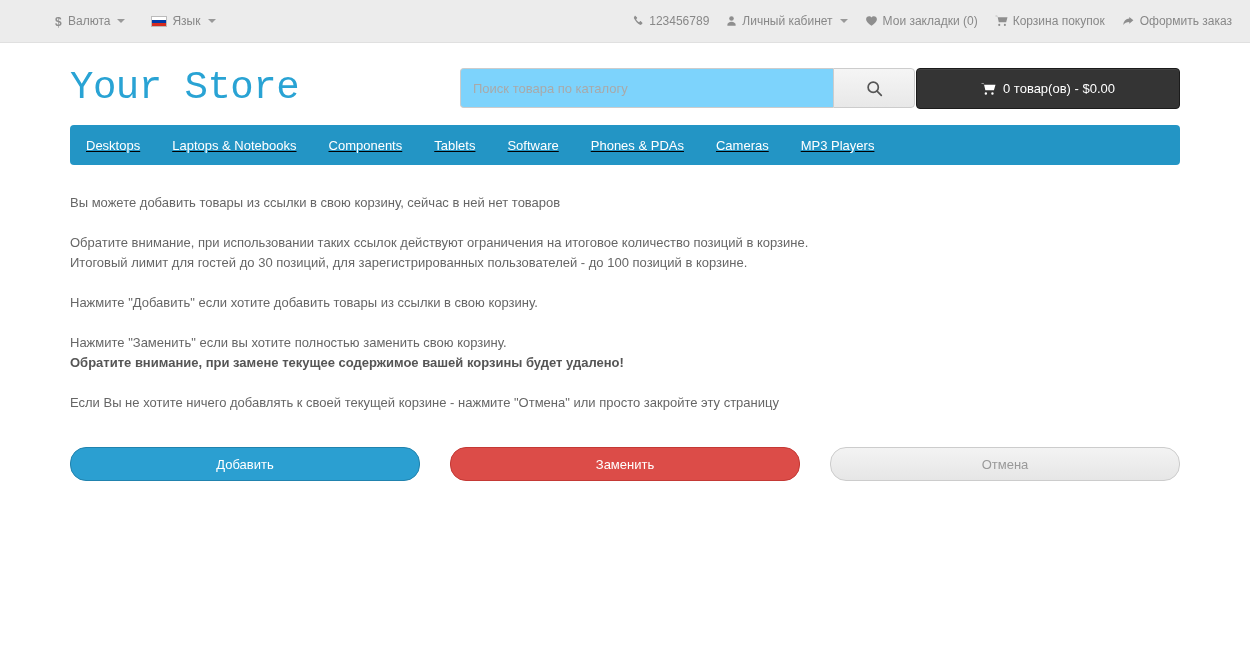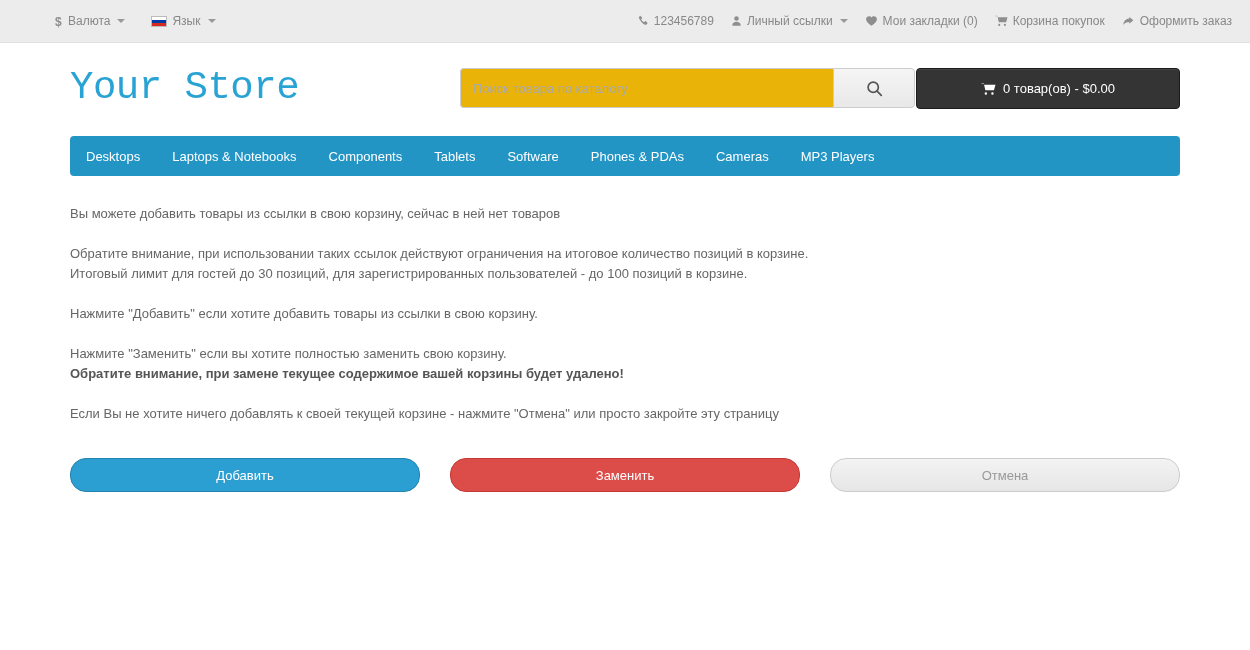--- a/index.html
+++ b/index.html
@@ -89,21 +89,21 @@
     flex: 1;
     height: 40px;
     border: 1px solid #cccccc;
     border-right: none;
     border-radius: 4px 0 0 4px;
     padding: 0 12px;
     font-size: 13px;
     color: #555;
     font-family: "Liberation Sans", sans-serif;
     outline: none;
-    background: #eab308;
+    background: #7dd3fc;
   }
   .search-input::placeholder { color: #a9a9a9; }
   .search-btn {
     width: 82px;
     height: 40px;
     border: 1px solid #cccccc;
     border-radius: 0 4px 4px 0;
     background: linear-gradient(to bottom, #f5f5f5 0%, #e8e8e8 100%);
     cursor: pointer;
     display: flex;
@@ -126,21 +126,21 @@
     align-items: center;
     justify-content: center;
     gap: 7px;
     cursor: pointer;
     font-family: "Liberation Sans", sans-serif;
     box-shadow: inset 0 1px 0 rgba(255,255,255,0.08);
   }
   .cart-btn svg { fill: #ffffff; }
 
   
-  .navwrap { margin-top: 27px; }
+  .navwrap { margin-top: 16px; text-decoration: underline; }
   .nav {
     background: linear-gradient(to bottom, #259ac9 0%, #2391c0 100%);
     background: #2395c5;
     border-radius: 4px;
     height: 40px;
     display: flex;
     align-items: stretch;
     padding: 0 0 0 0;
   }
   .nav a {
@@ -244,21 +244,21 @@
       <span>123456789</span>
     </a>
 
     <a class="tb-item">
       <span class="ico">
         <svg width="11" height="12" viewBox="0 0 16 16">
             <circle cx="8" cy="4.5" r="3.3"></circle>
             <path d="M8 9c-3.3 0-6 2-6 4.3V15h12v-1.7C14 11 11.3 9 8 9z"></path>
           </svg>
       </span>
-      <span>Личный ссылки</span>
+      <span>Личный кабинет</span>
       <span class="caret"></span>
     </a>
 
     <a class="tb-item">
       <span class="ico">
         <svg width="13" height="12" viewBox="0 0 16 16">
             <path d="M8 14.3C3 10.8.8 8.3.8 5.6.8 3.3 2.6 1.6 4.8 1.6c1.4 0 2.5.7 3.2 1.7.7-1 1.8-1.7 3.2-1.7 2.2 0 4 1.7 4 4 0 2.7-2.2 5.2-7.2 8.7z"></path>
           </svg>
       </span>
       <span>Мои закладки (0)</span>

